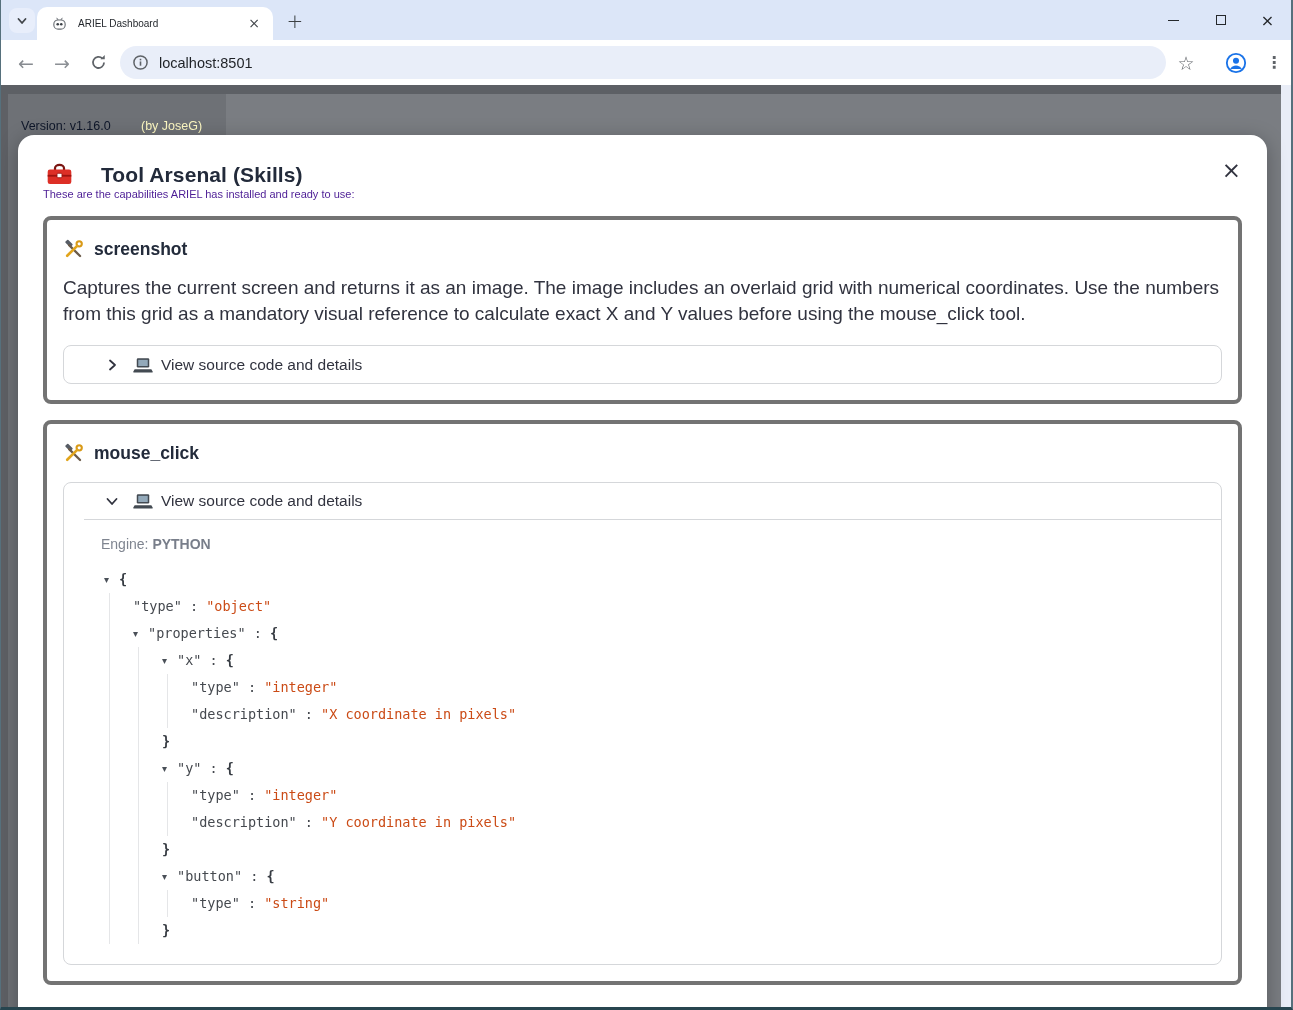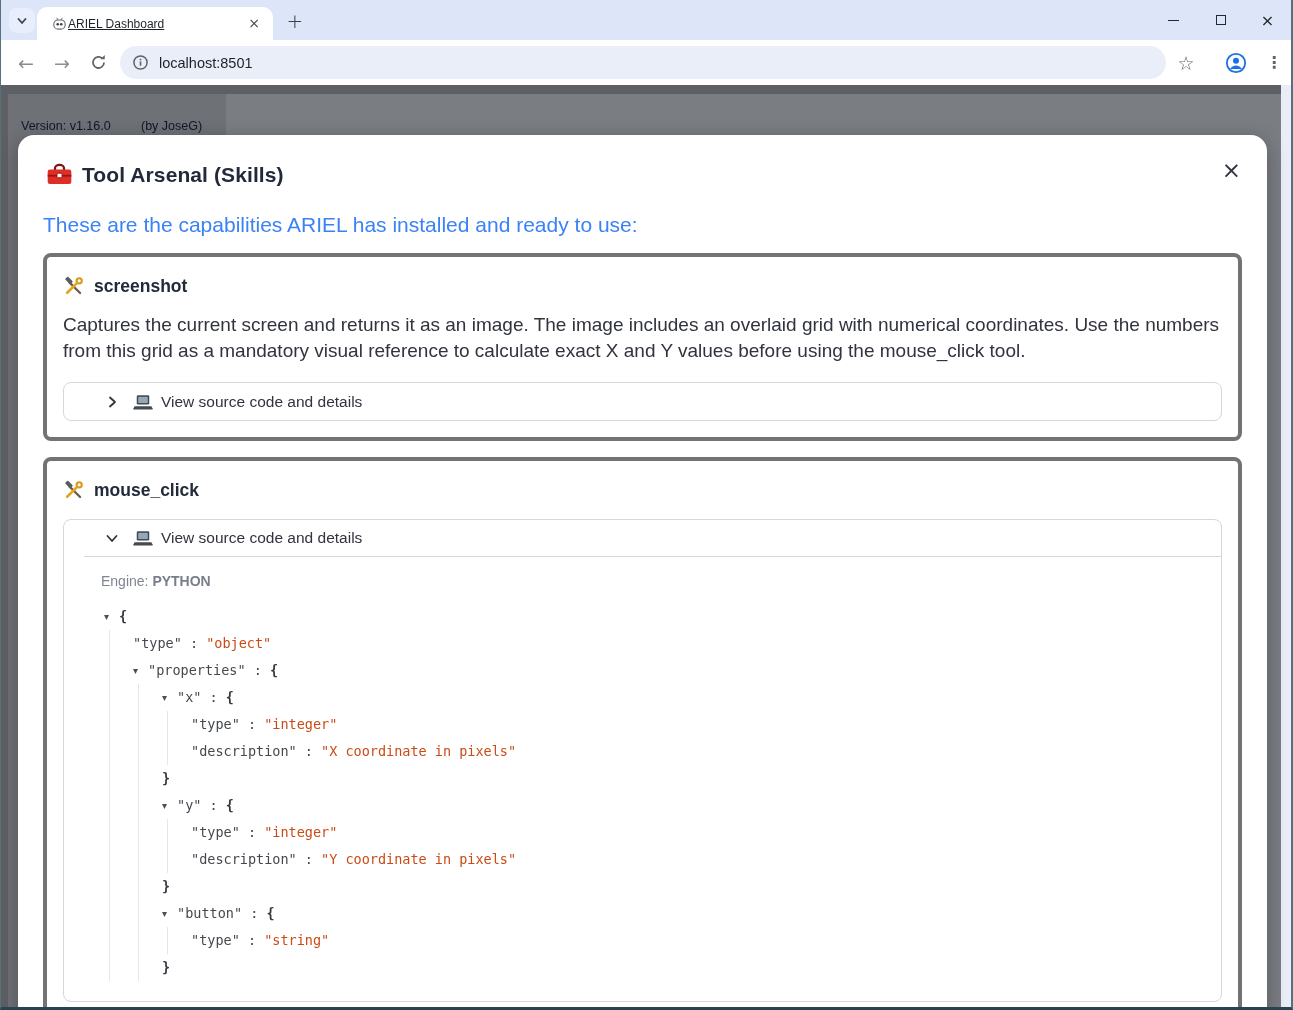--- a/index.html
+++ b/index.html
@@ -9,21 +9,21 @@
 
   .frame { position:relative; width:1293px; height:1010px; overflow:hidden;
            border-left:1px solid #56707c; border-right:2px solid #56707c; border-bottom:3px solid #27454f; }
 
   
   .tabstrip { position:relative; height:40px; background:#dce6f8; }
   .tab-search-btn { position:absolute; left:8px; top:8px; width:26px; height:25px; border-radius:8px;
                     background:#e8eefb; display:flex; align-items:center; justify-content:center; cursor:pointer; }
   .tab { position:absolute; left:36px; top:7px; width:236px; height:33px; background:#fff;
          border-radius:10px 10px 0 0; display:flex; align-items:center; padding:0 10px 0 14px; }
-  .tab-title { font-size:12px; color:#1f2328; flex:1; white-space:nowrap; overflow:hidden;text-decoration:underline; }
+  .tab-title { font-size:10px; color:#1f2328; flex:1; margin-left:10px; white-space:nowrap; overflow:hidden; }
   .tab-close { font-size:14px; color:#43474c; width:18px; height:18px; line-height:17px; text-align:center;
                border-radius:50%; cursor:pointer; }
   .new-tab-btn { position:absolute; left:281px; top:8px; width:26px; height:26px; border-radius:50%;
                  display:flex; align-items:center; justify-content:center; font-size:20px; font-weight:300;
                  color:#3c4043; cursor:pointer; }
   .win-controls { position:absolute; right:0; top:0; height:40px; display:flex; }
   .win-btn { width:47px; height:40px; display:flex; align-items:center; justify-content:center; cursor:pointer; }
   .win-min-bar { width:11px; border-top:1.4px solid #25282c; }
   .win-max-box { width:10px; height:10px; border:1.4px solid #25282c; }
   .win-close-x { font-size:16px; color:#25282c; }
@@ -43,31 +43,31 @@
   .star { left:1170px; font-size:19px; color:#5f6368; }
   .avatar { left:1220px; }
   .menu-dots { left:1258px; font-size:16px; color:#5f6368; font-weight:bold; }
 
   
   .page { position:relative; height:925px; background:#7a7d82; overflow:hidden; }
   .bg-topstrip { position:absolute; left:0; top:0; width:100%; height:9px; background:#5d6065; }
   .bg-sidebar { position:absolute; left:0; top:0; width:225px; height:100%; background:#6e7176; }
   .bg-sidebar-edge { position:absolute; left:0; top:0; width:7px; height:100%; background:#5e6065; }
   .bg-version { position:absolute; left:20px; top:34px; font-size:12.5px; color:#0f172a; }
-  .bg-author  { position:absolute; left:140px; top:34px; font-size:12.5px; color:#0f172a; }
+  .bg-author  { position:absolute; left:140px; top:34px; font-size:12.5px; color:#fef9c3; }
   .scroll-track { position:absolute; right:0; top:0; width:10px; height:100%; background:#e9edf7; }
 
   
   .modal { position:absolute; left:17px; top:50px; width:1249px; height:1300px; background:#fff;
            border-radius:16px; box-shadow:0 4px 20px rgba(0,0,0,.28); padding:26px 25px 0 25px; }
   .modal-close { position:absolute; right:26px; top:24px; font-size:23px; color:#31333f; cursor:pointer;
                  line-height:1; font-weight:400; }
-  .modal-header { display:flex; align-items:center; gap:9px; margin-left:3px; }
+  .modal-header { display:flex; align-items:center; gap:28px; margin-left:3px; }
   .modal-title { font-size:21px; font-weight:700; color:#222a3a; letter-spacing:.1px; }
-  .modal-intro { margin-top:25px; font-size:21px; color:#3b82f6; }
+  .modal-intro { font-size:11px; color:#4c1d95; }
 
   .tool-card { margin-top:16px; border:4px solid #737373; border-radius:8px; padding:19px 16px 16px 16px; }
   .tool-head { display:flex; align-items:center; gap:10px; }
   .tool-name { font-size:17.5px; font-weight:700; color:#232b3b; }
   .tool-desc { margin-top:15px; font-size:19px; line-height:26px; color:#31333F; }
 
   .expander { margin-top:18px; border:1px solid #d5d7da; border-radius:8px; background:#fff;padding-left:20px; }
   .exp-head { height:37px; display:flex; align-items:center; padding-left:21px; cursor:pointer; }
   .exp-head .chev { width:14px; height:14px; margin-right:14px; }
   .exp-head .lap { margin-right:8px; display:flex; }

